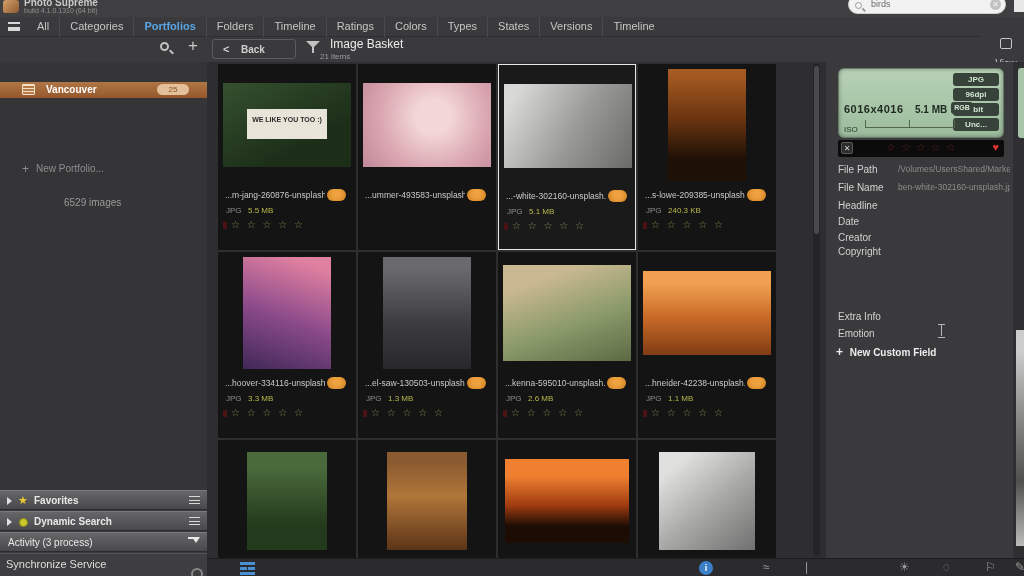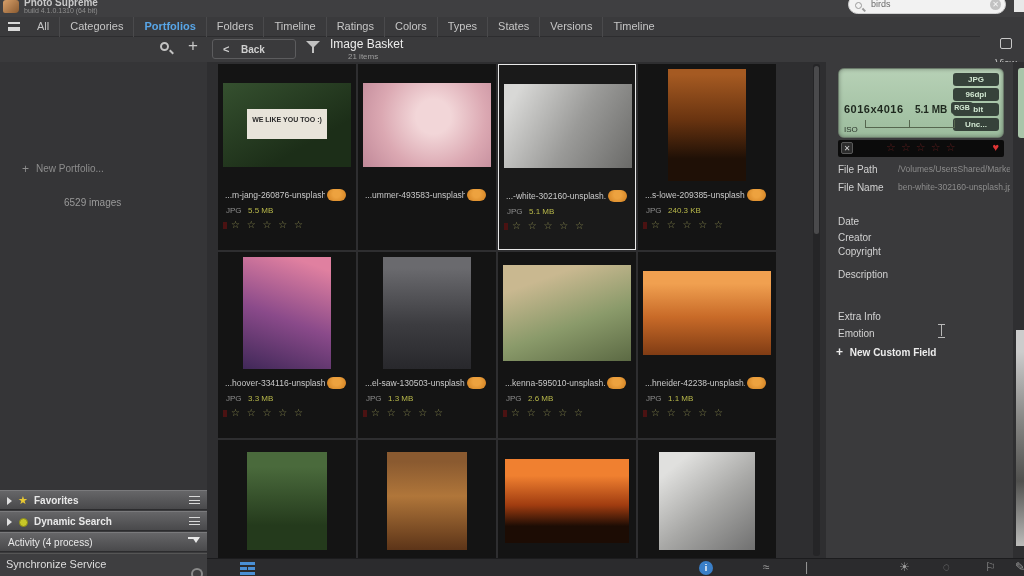--- a/index.html
+++ b/index.html
@@ -39,21 +39,21 @@
   #tree-search .h { position:absolute; left:9px; top:9px; width:5px; height:2px; background:#c2c2c2; transform:rotate(45deg); }
   #tree-add { position:absolute; left:188px; top:-1px; font-size:17px; color:#c8c8c8; }
   #backbtn { position:absolute; left:212px; top:2px; width:84px; height:20px; border:1px solid #5c5c5e;
              border-radius:3px; color:#cfcfcf; font-size:10px; }
   #backbtn .chev { position:absolute; left:10px; top:3px; font-size:11px; font-weight:bold; }
   #backbtn .lbl { position:absolute; left:28px; top:4px; font-weight:bold; }
   #funnel { position:absolute; left:306px; top:4px; width:14px; height:13px; }
   #funnel .cone { width:0; height:0; border-left:7px solid transparent; border-right:7px solid transparent; border-top:7px solid #c2c2c2; }
   #funnel .stem { position:absolute; left:6px; top:6px; width:2px; height:6px; background:#c2c2c2; }
   #basket-title { position:absolute; left:330px; top:0px; font-size:12px; color:#ececec; }
-  #basket-count { position:absolute; left:348px; top:15px; font-size:8px; color:#9f9f9f; }
+  #basket-count { position:absolute; left:320px; top:15px; font-size:8px; color:#9f9f9f; }
   #viewbtn { position:absolute; left:993px; top:1px; width:26px; height:24px; text-align:center; }
   #viewbtn .sq { width:12px; height:11px; border:1px solid #c8c8c8; border-radius:2px; margin:0 auto; }
   #viewbtn .lbl { font-size:10px; color:#c8c8c8; margin-top:9px; }
 
   
   #sidebar { position:absolute; left:0; top:62px; width:207px; height:428px; background:#353537; }
   .tree-row { position:absolute; left:0; width:207px; height:16px; font-size:10px; color:#e2e2e2; }
   .tw { position:absolute; left:22px; top:3px; width:0; height:0; border-left:4px solid transparent;
         border-right:4px solid transparent; border-top:5px solid #1e1e1e; }
   .pf-icon { position:absolute; left:4px; top:1px; width:12px; height:13px; border:1.5px solid #d8d8d8;
@@ -224,41 +224,46 @@
     </div>
   <div id="basket-title">Image Basket</div>
   <div id="basket-count">21 items</div>
   <div id="viewbtn">
     <div class="sq"></div>
     <div class="lbl">View</div>
   </div>
 </div>
 
 <div id="sidebar">
+  <div class="tree-row" id="row-vancouver" style="top:20px;">
+    <span class="bk-icon"></span>
+    <span style="position:absolute;left:46px;top:2px;font-weight:bold;color:#fff;">Vancouver</span>
+    <span class="count-pill">25</span>
+  </div>
   <div id="new-portfolio">
     <span class="plus">+</span>
     <span>New Portfolio...</span>
   </div>
   <div id="img-count">6529 images</div>
 </div>
 
 <div class="section-bar" style="top:490px;">
   <span class="arr"></span>
   <span class="star">★</span>
   <span class="lbl">Favorites</span>
   <span class="menu"></span>
 </div>
 <div class="section-bar" style="top:511px;">
   <span class="arr"></span>
   <span class="dyncirc"></span>
   <span class="lbl">Dynamic Search</span>
   <span class="menu"></span>
 </div>
 <div class="section-bar" id="sec-activity" style="top:532px;">
-  <span class="lbl">Activity (4 process)</span>
+  <span class="lbl">Activity (3 process)</span>
   <span class="dl"></span>
 </div>
 <div id="sec-sync" style="top:553px;height:23px;">
   <span class="lbl" style="top:4px;">Synchronize Service</span>
   <span class="circ"></span>
 </div>
 
 <div id="main">
 
   <div class="cell" style="left:11px;top:2px;">
@@ -452,34 +457,34 @@
   </div>
 
   <div class="field" style="top:102px;">
     <span class="flabel">File Path</span>
     <span class="fvalue">/Volumes/UsersShared/Marketing Im</span>
     </div>
   <div class="field" style="top:120px;">
     <span class="flabel">File Name</span>
     <span class="fvalue">ben-white-302160-unsplash.jpg</span>
     </div>
+  <div class="field" style="top:138px;">
+    <span class="flabel">Headline</span>
+    <span class="fvalue"></span>
+    </div>
   <div class="field" style="top:170px;">
     <span class="flabel">Creator</span>
     <span class="fvalue"></span>
     </div>
   <div class="field" style="top:154px;">
     <span class="flabel">Date</span>
     <span class="fvalue"></span>
     </div>
   <div class="field" style="top:184px;text-decoration:underline;">
     <span class="flabel">Copyright</span>
-    <span class="fvalue"></span>
-    </div>
-  <div class="field" style="top:207px;">
-    <span class="flabel">Description</span>
     <span class="fvalue"></span>
     </div>
 
   <div class="xfield" style="top:249px;">Extra Info</div>
   <div class="xfield" style="top:266px;">Emotion</div>
   <div id="ibeam"></div>
   <div id="newfield">
     <span class="plus">+</span>
     <span>New Custom Field</span>
   </div>

